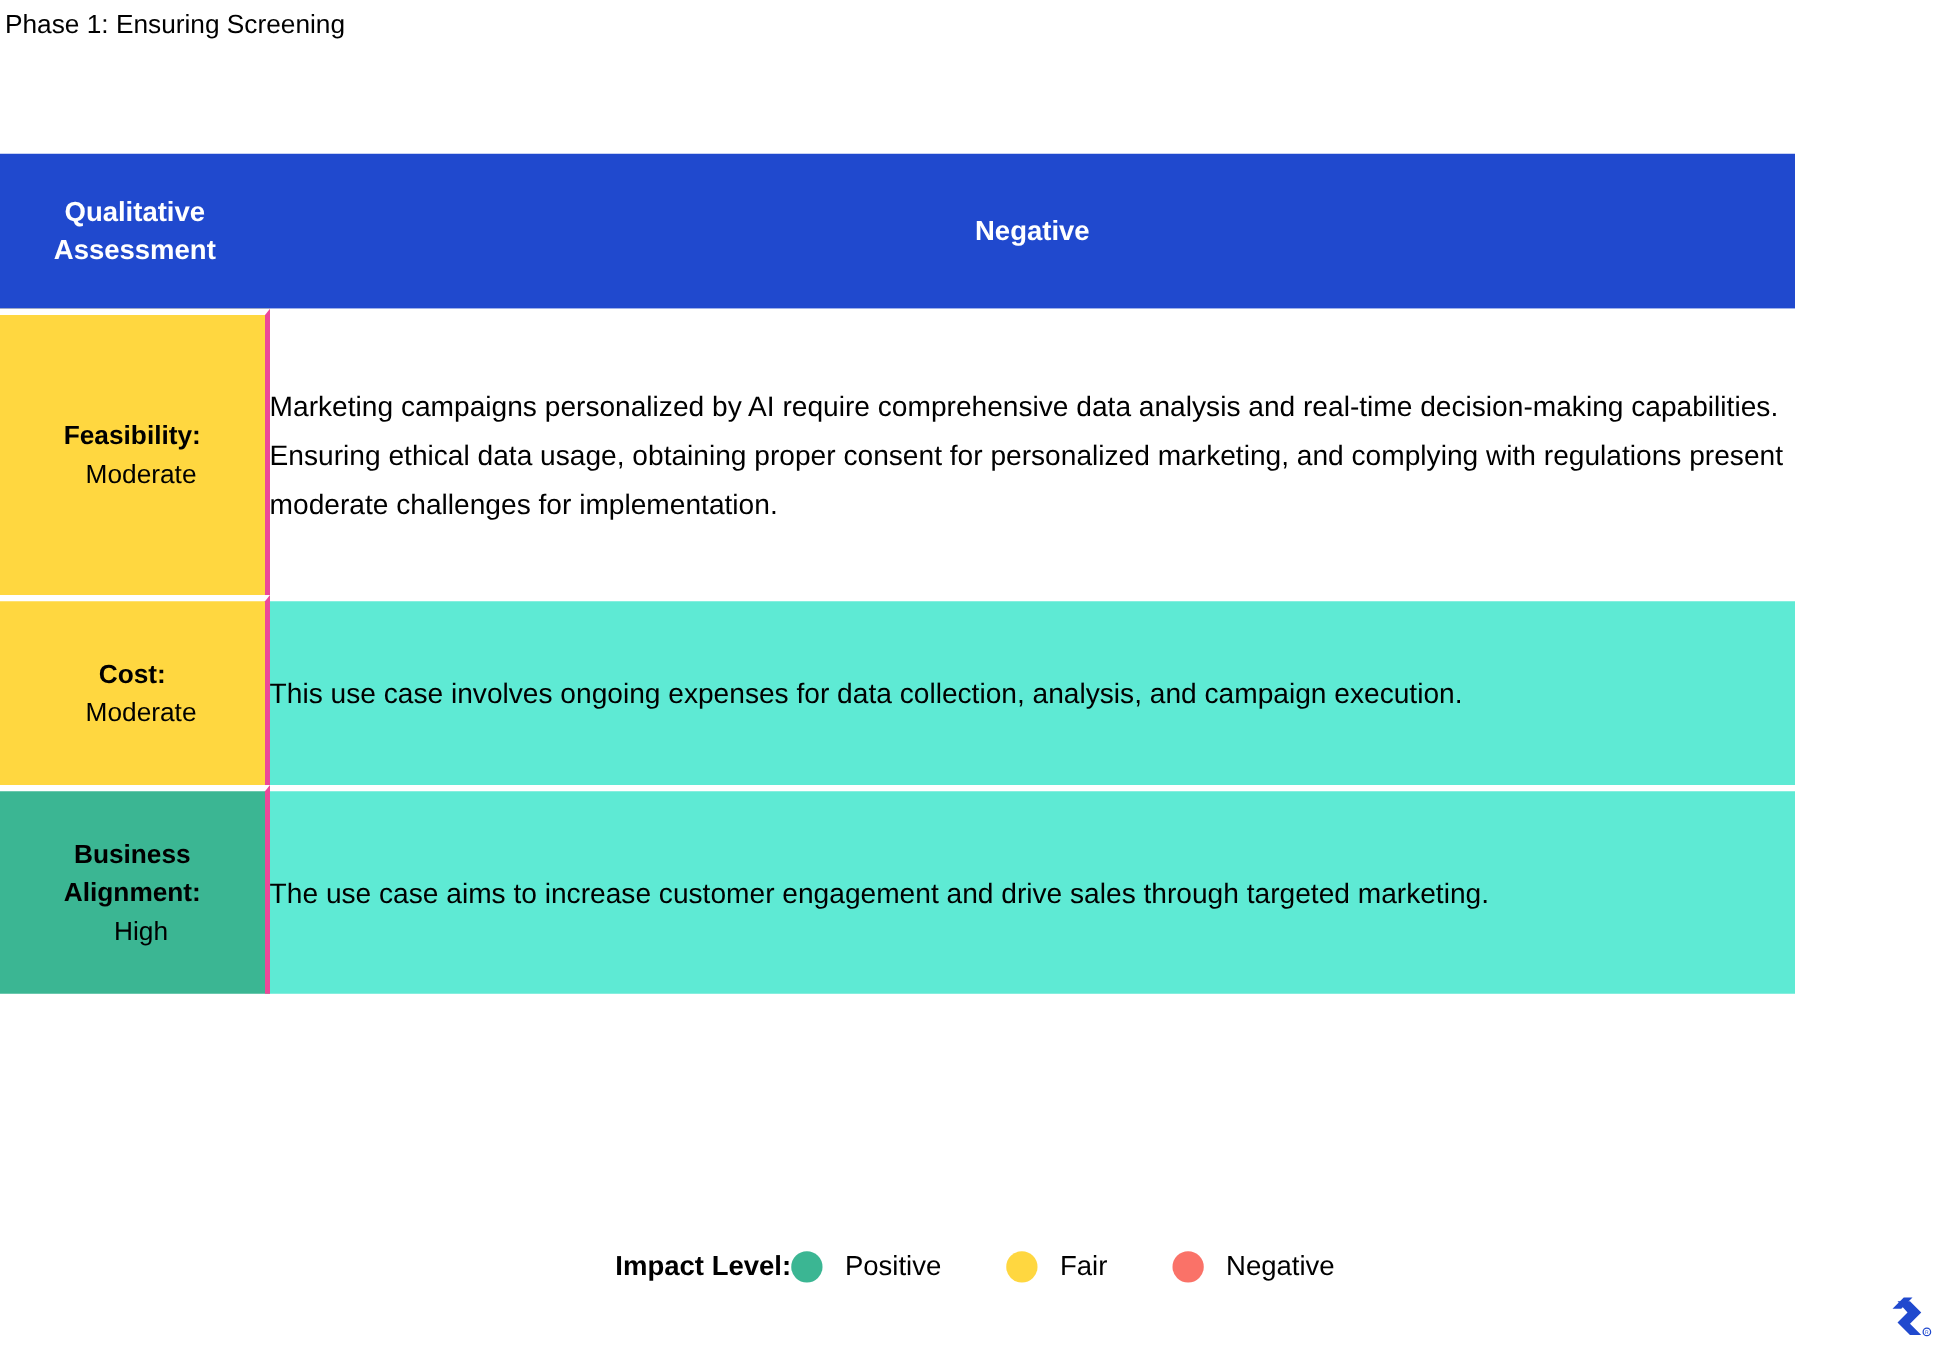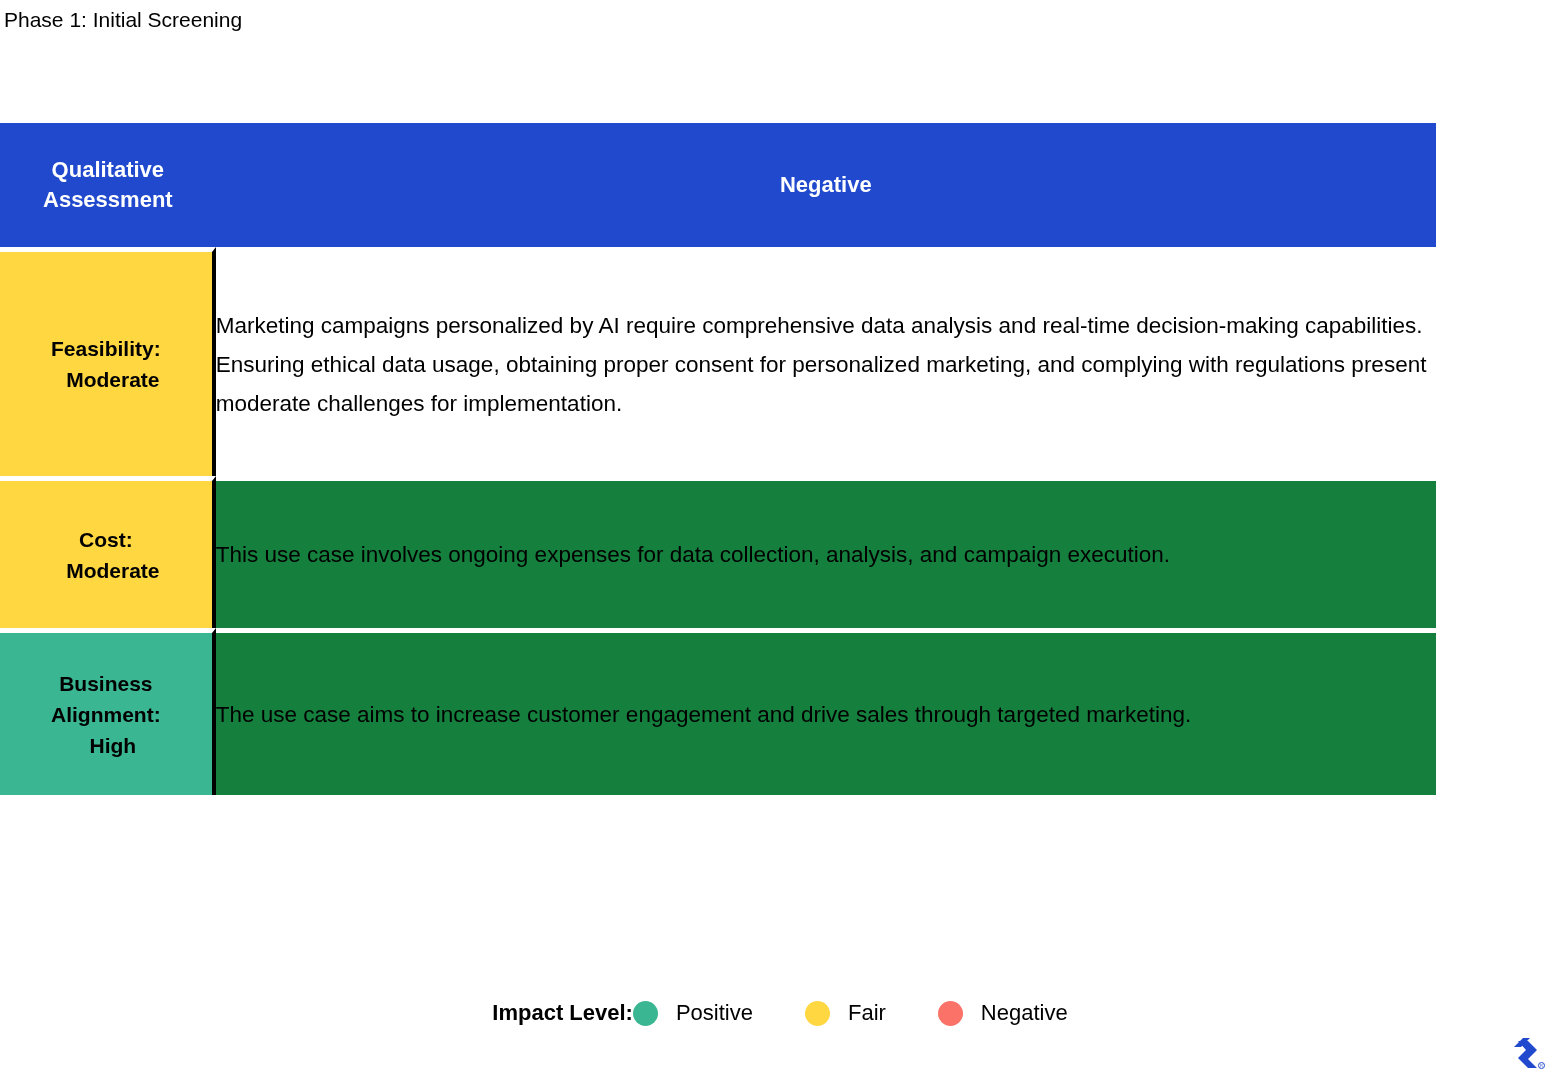--- a/index.html
+++ b/index.html
@@ -73,47 +73,47 @@
     vertical-align: middle;
     border-top: 5px solid #ffffff;
   }
 
   .cell-label {
     width: 225px;
     text-align: center;
     font-size: 21px;
     line-height: 31px;
     color: #000000;
-    border-right: 4px solid #000000;
+    border-right: 4px solid #ec4899;
     padding: 0 14px;
     box-sizing: border-box;
   }
   .cell-label .label-key {
     font-weight: bold;
     display: block;
   }
   .cell-label .label-value {
-    font-weight: bold;
+    font-weight: normal;
     display: block;
     padding-left: 14px;
   }
 
   .cell-rationale {
     font-size: 22.5px;
     line-height: 39px;
     color: #000000;
     padding: 10px 70px 10px 58px;
     box-sizing: border-box;
   }
 
   
   .bg-fair      { background: #FFD740; }
   .bg-positive  { background: #3BB693; }
   .bg-white     { background: #ffffff; }
-  .bg-gray      { background: #15803d; }
+  .bg-gray      { background: #5eead4; }
 
   .r1 td { height: 229px; }
   .r2 td { height: 152px; }
   .r3 td { height: 158px; }
   .r4 td { height: 167px; }
 
   
   .legend {
     position: absolute;
     left: 0;
@@ -157,21 +157,21 @@
     right: 12px;
     bottom: 8px;
     width: 44px;
     height: 44px;
   }
 </style>
 </head>
 <body>
 
 <div class="page-header">
-  <h2 class="page-subtitle">Phase 1: Initial Screening</h2>
+  <h2 class="page-subtitle">Phase 1: Ensuring Screening</h2>
 </div>
 
 <table class="matrix-table">
   <thead>
     <tr class="thead-row">
       <th class="th-assessment">
         <span>Qualitative</span><br>
         <span>Assessment</span>
       </th>
       <th class="th-rationale">Negative</th>

